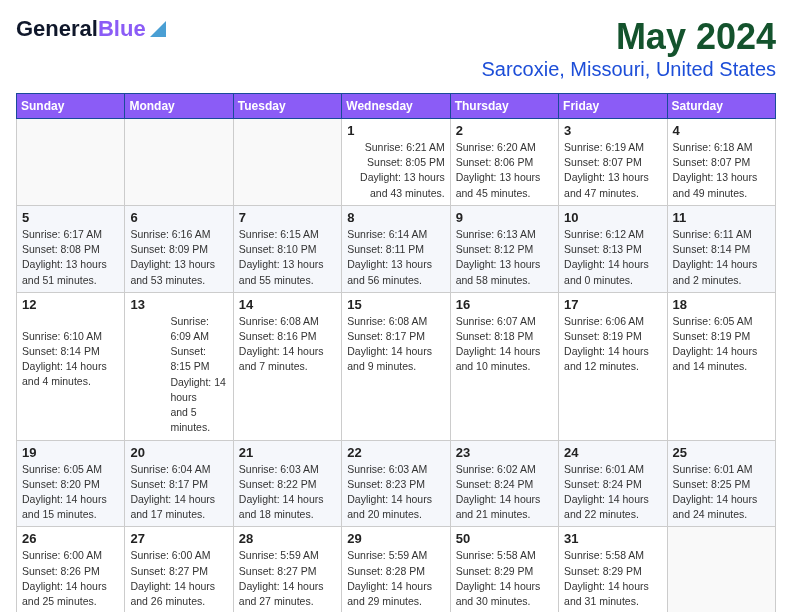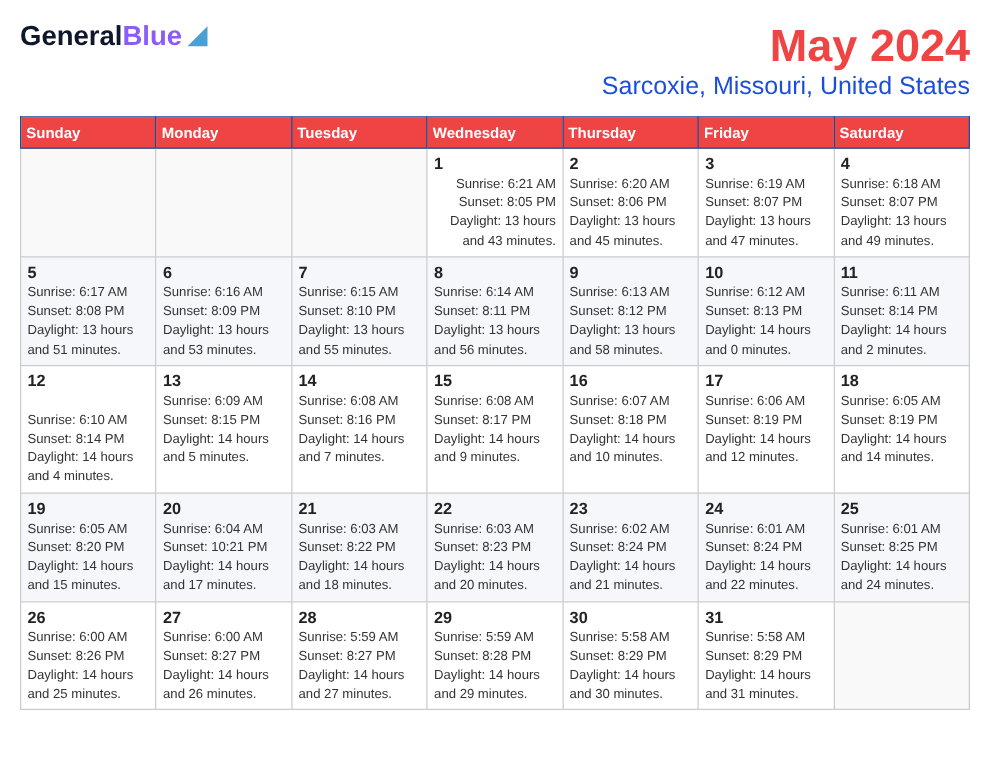--- a/index.html
+++ b/index.html
@@ -15,25 +15,25 @@
       justify-content: space-between;
       align-items: flex-start;
       margin-bottom: 12px;
     }
     .logo {
       display: flex;
       flex-direction: column;
       align-items: flex-start;
     }
     .title-block { text-align: right; }
-    .title-block h1 { font-size: 36px; color: #ef4444; font-weight: bold; }
+    .title-block h1 { font-size: 36px; color: #14532d; font-weight: bold; }
     .title-block h2 { font-size: 20px; color: #1d4ed8; font-weight: normal; }
     .calendar { width: 100%; border-collapse: collapse; }
     .calendar th {
-      background: #ef4444;
+      background: #8b5cf6;
       color: #fff;
       font-size: 12px;
       font-weight: bold;
       padding: 5px 4px;
       text-align: left;
       border: 1px solid #1a4a9a;
     }
     .calendar td {
       border: 1px solid #ccc;
       vertical-align: top;
@@ -180,21 +180,21 @@
       <tr>
         <td>
           <span class="day-num">12</span>
           <div class="day-info" style="white-space: pre-line; margin-top: 17px;">Sunrise: 6:10 AM
 Sunset: 8:14 PM
 Daylight: 14 hours
 and 4 minutes.</div>
         </td>
         <td>
           <span class="day-num">13</span>
-          <div class="day-info" style="white-space: pre-line;">Sunrise: 6:09 AM
+          <div class="day-info" style="white-space: pre-line; margin-left: 40px;">Sunrise: 6:09 AM
 Sunset: 8:15 PM
 Daylight: 14 hours
 and 5 minutes.</div>
         </td>
         <td>
           <span class="day-num">14</span>
           <div class="day-info" style="white-space: pre-line;">Sunrise: 6:08 AM
 Sunset: 8:16 PM
 Daylight: 14 hours
 and 7 minutes.</div>
@@ -232,21 +232,21 @@
         <td>
           <span class="day-num">19</span>
           <div class="day-info" style="white-space: pre-line;">Sunrise: 6:05 AM
 Sunset: 8:20 PM
 Daylight: 14 hours
 and 15 minutes.</div>
         </td>
         <td>
           <span class="day-num">20</span>
           <div class="day-info" style="white-space: pre-line;">Sunrise: 6:04 AM
-Sunset: 10:21 PM
+Sunset: 8:17 PM
 Daylight: 14 hours
 and 17 minutes.</div>
         </td>
         <td>
           <span class="day-num">21</span>
           <div class="day-info" style="white-space: pre-line;">Sunrise: 6:03 AM
 Sunset: 8:22 PM
 Daylight: 14 hours
 and 18 minutes.</div>
         </td>
@@ -302,21 +302,21 @@
 and 27 minutes.</div>
         </td>
         <td>
           <span class="day-num">29</span>
           <div class="day-info" style="white-space: pre-line;">Sunrise: 5:59 AM
 Sunset: 8:28 PM
 Daylight: 14 hours
 and 29 minutes.</div>
         </td>
         <td>
-          <span class="day-num">30</span>
+          <span class="day-num">50</span>
           <div class="day-info" style="white-space: pre-line;">Sunrise: 5:58 AM
 Sunset: 8:29 PM
 Daylight: 14 hours
 and 30 minutes.</div>
         </td>
         <td>
           <span class="day-num">31</span>
           <div class="day-info" style="white-space: pre-line;">Sunrise: 5:58 AM
 Sunset: 8:29 PM
 Daylight: 14 hours

